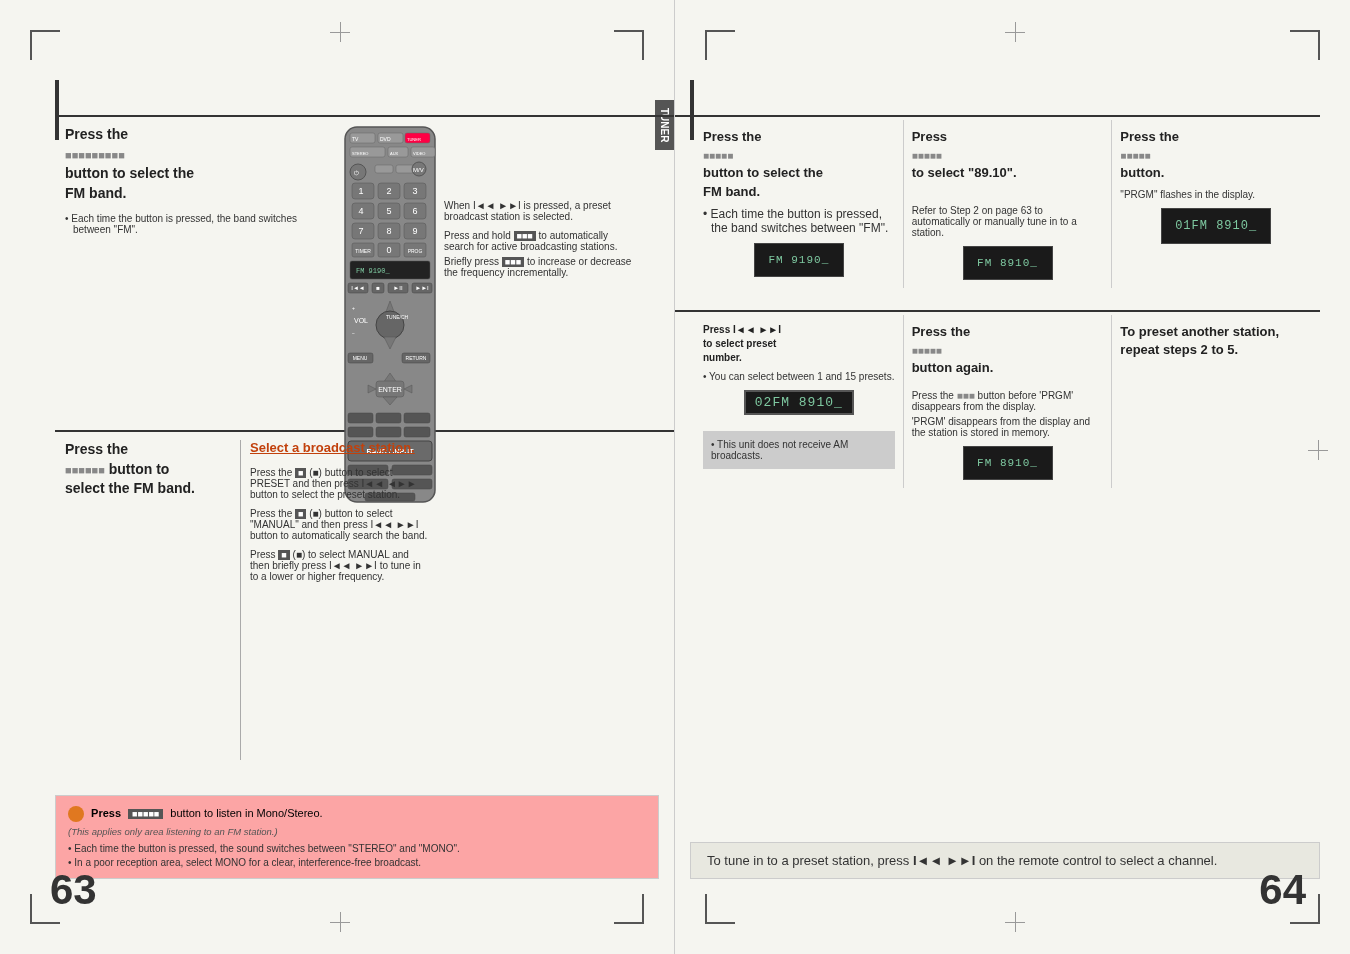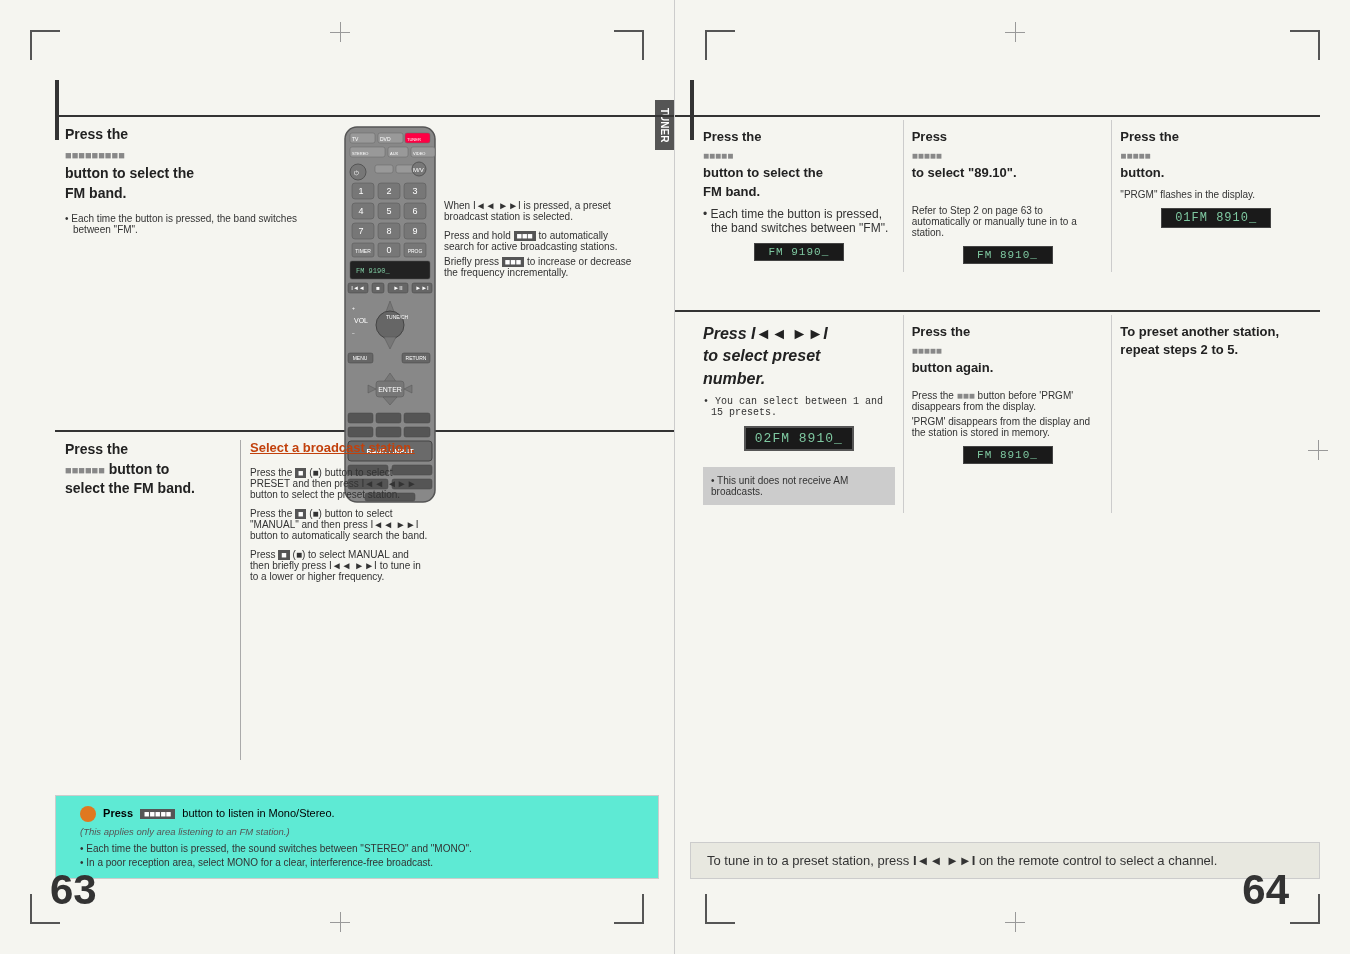--- a/index.html
+++ b/index.html
@@ -69,21 +69,21 @@
       position: absolute;
       bottom: 40px;
       left: 50px;
       font-size: 42px;
       font-weight: bold;
       color: #333;
     }
     .page-number-right {
       position: absolute;
       bottom: 40px;
-      right: 61px;
+      right: 44px;
       font-size: 42px;
       font-weight: bold;
       color: #333;
     }
 
     
     .step-title {
       font-size: 14px;
       font-weight: bold;
       color: #222;
@@ -110,21 +110,21 @@
       font-weight: bold;
     }
 
     
     .inline-display {
       display: inline-block;
       background: #1a1a1a;
       color: #7ec8a0;
       font-family: 'Courier New', monospace;
       font-size: 11px;
-      padding: 2px 6px;
+      padding: 10px 6px;
       border: 1px solid #444;
       letter-spacing: 1px;
       min-width: 90px;
       text-align: center;
       vertical-align: middle;
     }
 
     .inline-display.wide {
       min-width: 110px;
       font-size: 12px;
@@ -297,21 +297,21 @@
       <div style="font-size:10px; color:#333; margin-bottom:8px;">
         Press the <span style="background:#555;color:white;padding:0 3px;font-size:9px;">■</span> (■) button to select "MANUAL" and then press I◄◄ ►►I button to automatically search the band.
       </div>
       <div style="font-size:10px; color:#333;">
         Press <span style="background:#555;color:white;padding:0 3px;font-size:9px;">■</span> (■) to select MANUAL and then briefly press I◄◄ ►►I to tune in to a lower or higher frequency.
       </div>
     </div>
 
     <div style="position:absolute; top:440px; left:240px; width:1px; height:320px; background:#aaa;"></div>
 
-    <div style="position:absolute; bottom:75px; left:55px; right:15px; background:#5eead4; border:1px solid #ccc; padding:10px 24px;">
+    <div style="position:absolute; bottom:75px; left:55px; right:15px; background:#fca5a5; border:1px solid #ccc; padding:10px 12px;">
       <div style="margin-bottom:4px;">
         <span style="display:inline-block; background:#e07820; border-radius:50%; width:16px; height:16px; vertical-align:middle; margin-right:4px;"></span>
         <span style="font-weight:bold;">Press</span>
         <span style="background:#555;color:white;padding:0 4px;font-size:9px; margin: 0 4px;">■■■■■</span>
         <span>button to listen in Mono/Stereo.</span>
       </div>
       <div style="font-size:9.5px; color:#555; font-style:italic; margin-bottom:6px;">(This applies only area listening to an FM station.)</div>
       <div style="font-size:10px; color:#333; margin-bottom:3px;">
         • <span>Each time the button is pressed, the sound switches between "STEREO" and "MONO".</span>
       </div>
@@ -374,22 +374,22 @@
           <div class="inline-display wide">01FM   8910_</div>
         </div>
       </div>
     </div>
 
     <div style="position:absolute; top:310px; left:0; right:30px; height:2px; background:#333;"></div>
 
     <div style="position:absolute; top:315px; left:20px; right:30px; display:flex;">
 
       <div style="flex:1; padding:8px; border-right:1px solid #ccc;">
-        <div class="step-title" style="font-size:16px;font-style:italic;">Press I◄◄ ►►I<br>to select preset<br>number.</div>
-        <div style="font-size:10px; color:#333; margin-top:6px; padding-left:8px; text-indent:-8px;font-family:Liberation Mono, monospace;">• <span>You can select between 1 and 15 presets.</span></div>
+        <div class="step-title" style="font-size:10px;">Press I◄◄ ►►I<br>to select preset<br>number.</div>
+        <div style="font-size:10px; color:#333; margin-top:6px; padding-left:8px; text-indent:-8px;">• <span>You can select between 1 and 15 presets.</span></div>
         <div style="margin-top:8px; text-align:center;">
           <div class="inline-display wide" style="background:#1a1a1a; color:#7ec8a0; border:2px solid #555; font-size:13px; padding:3px 8px;">02FM   8910_</div>
         </div>
 
         <div style="background:#ccc; padding:8px; margin-top:16px; font-size:10px; color:#333;">• This unit does not receive AM broadcasts.</div>
       </div>
 
       <div style="flex:1; padding:8px; border-right:1px solid #ccc;">
         <div class="step-title" style="font-size:13px;">Press the<br>
           <span style="color:#888; font-size:10px;">■■■■■</span><br>button again.

